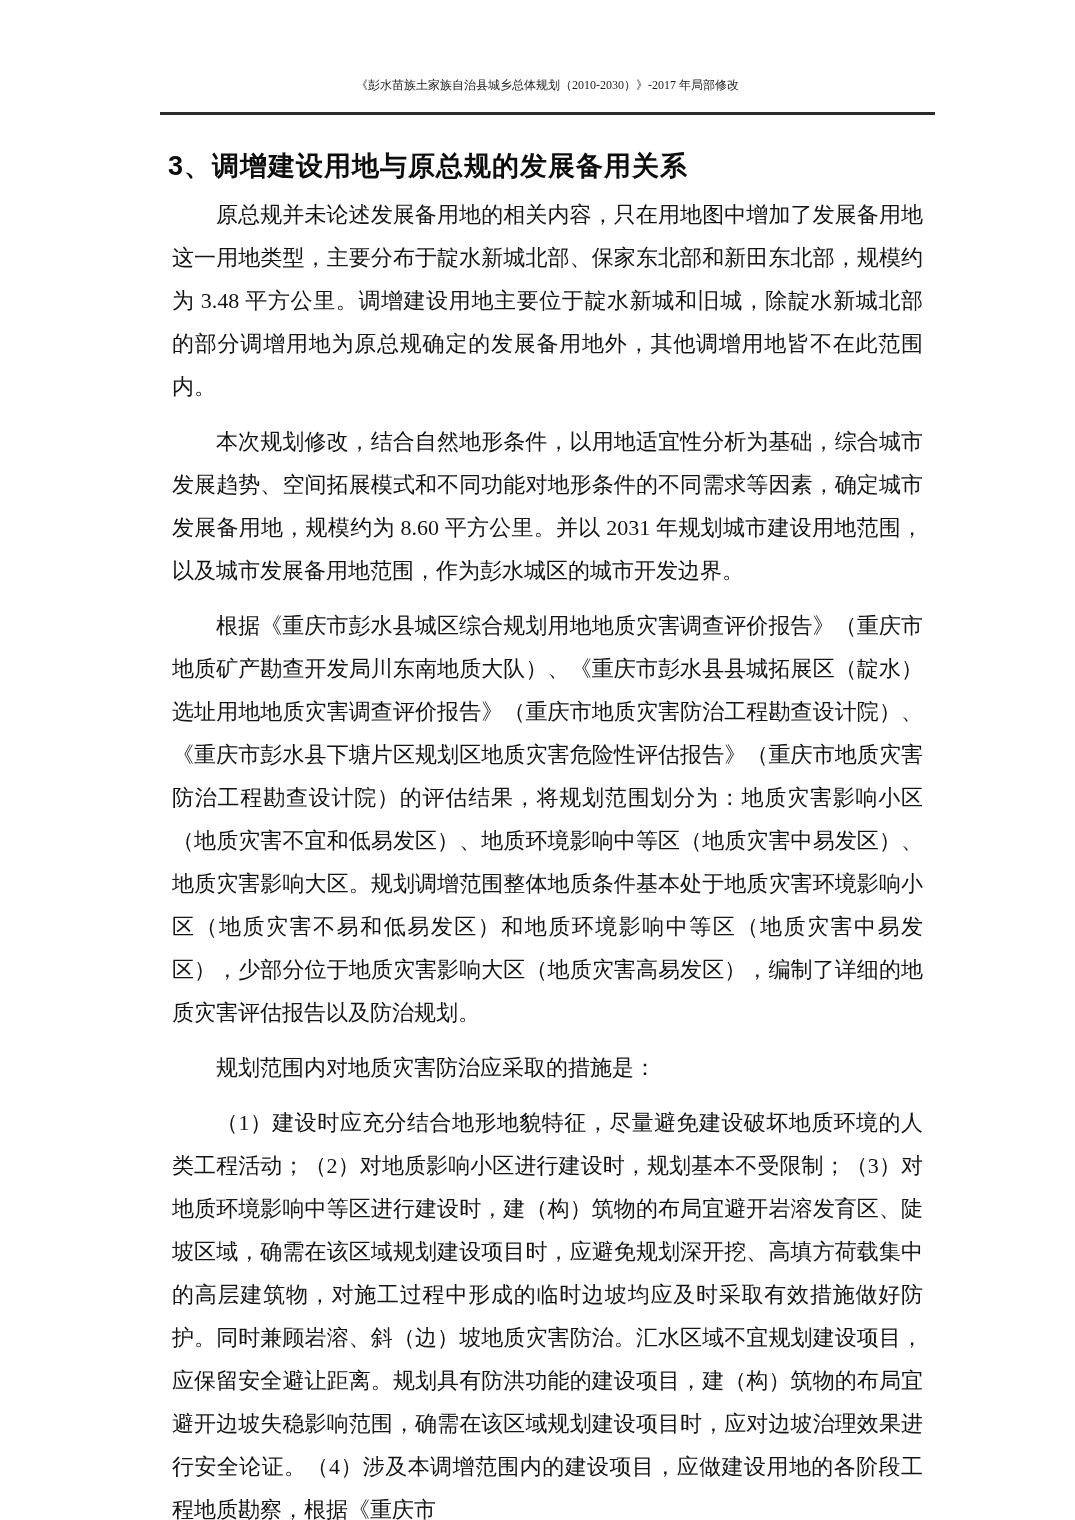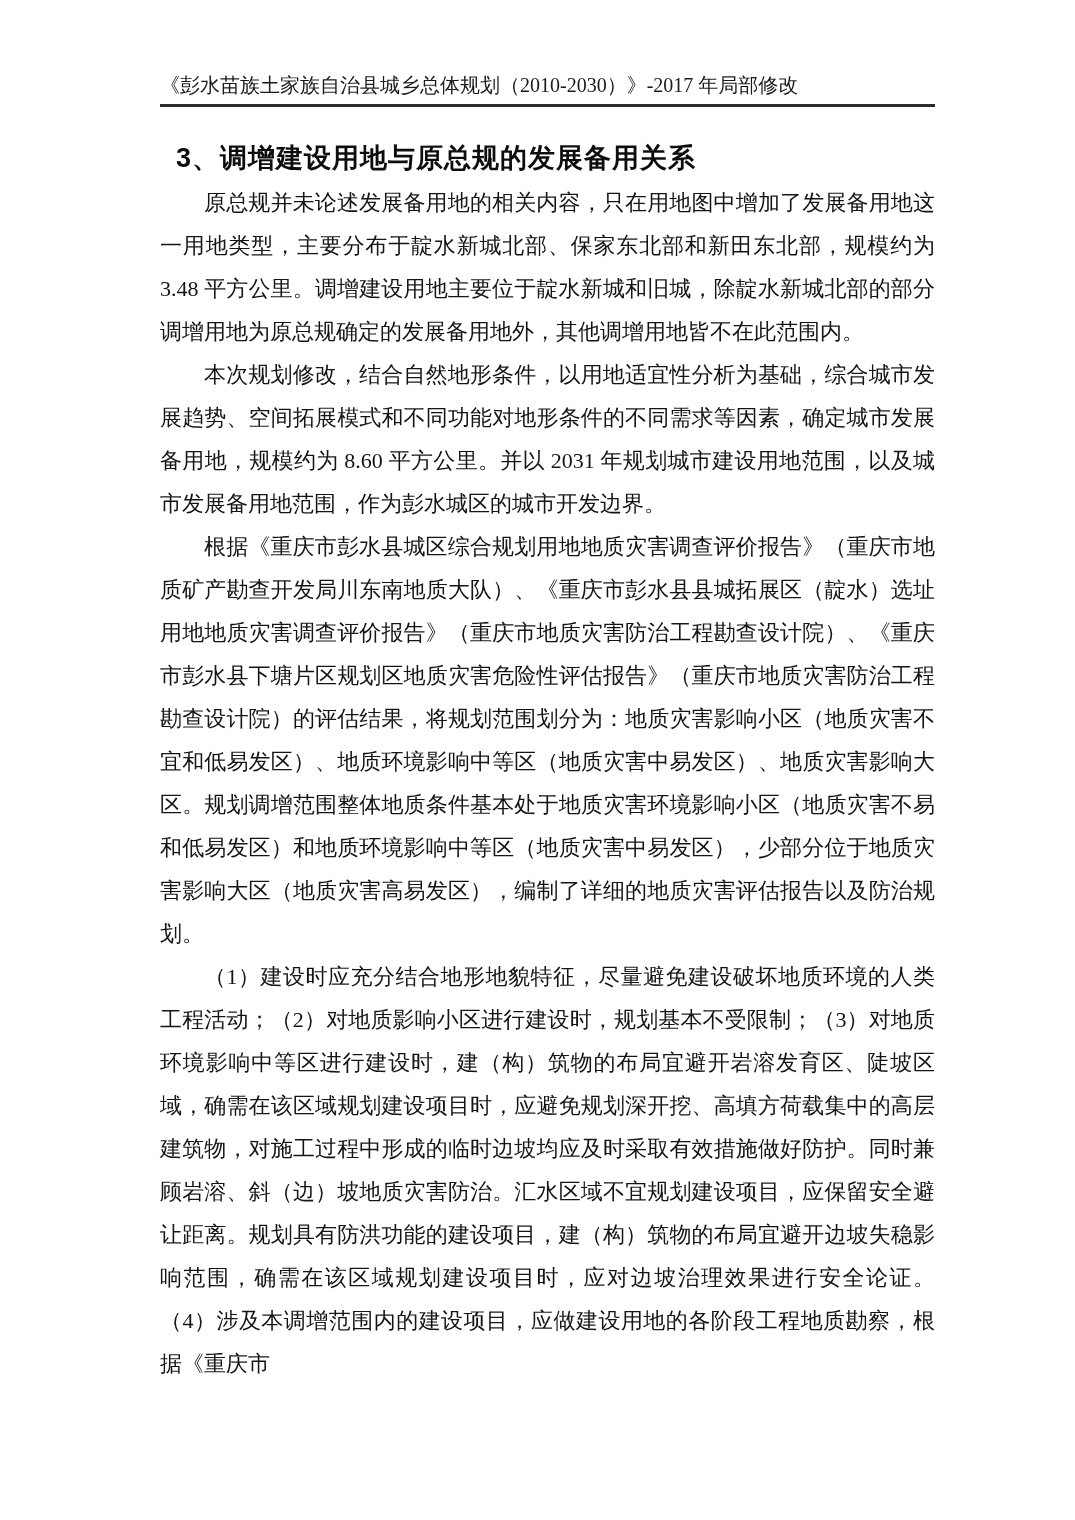--- a/index.html
+++ b/index.html
@@ -17,40 +17,40 @@
     font-family: "Liberation Serif", "DejaVu Serif", serif;
     box-sizing: border-box;
     overflow: hidden;
   }
   .page-inner {
     margin-left: 160px;
     margin-right: 140px; 
   }
   .page-header {
     padding-top: 72px;
-    text-align: left;
-    font-size: 20px;
+    text-align: center;
+    font-size: 12px;
     line-height: 26px;
     color: #1a1a1a;
     border-bottom: 3px solid #2b2b2b;
-    padding-bottom: 6px;
+    padding-bottom: 14px;
   }
   .section-heading {
     font-family: "Liberation Sans", "DejaVu Sans", sans-serif;
     font-weight: bold;
     font-size: 27px;
     line-height: 30px;
     color: #0d0d0d;
     letter-spacing: 1px;
     margin: 0;
   }
-  .heading-3 { margin: 36px 0 8px 16px; }
+  .heading-3 { margin: 36px 0 8px 8px; }
   .heading-4 { margin: 16px 0 8px 0; }
   .body-paragraph {
-    margin: 0;
+    margin: 12px;
     font-size: 22px;
     line-height: 43px;
     text-align: justify;
     text-indent: 2em;
     color: #141414;
   }
   .page-footer {
     position: absolute;
     left: 0;
     right: 0;
@@ -74,19 +74,20 @@
 
       <h2 class="section-heading heading-3">3、调增建设用地与原总规的发展备用关系</h2>
 
       <p class="body-paragraph">原总规并未论述发展备用地的相关内容，只在用地图中增加了发展备用地这一用地类型，主要分布于靛水新城北部、保家东北部和新田东北部，规模约为 3.48 平方公里。调增建设用地主要位于靛水新城和旧城，除靛水新城北部的部分调增用地为原总规确定的发展备用地外，其他调增用地皆不在此范围内。</p>
 
       <p class="body-paragraph">本次规划修改，结合自然地形条件，以用地适宜性分析为基础，综合城市发展趋势、空间拓展模式和不同功能对地形条件的不同需求等因素，确定城市发展备用地，规模约为 8.60 平方公里。并以 2031 年规划城市建设用地范围，以及城市发展备用地范围，作为彭水城区的城市开发边界。</p>
 
 
       <p class="body-paragraph">根据《重庆市彭水县城区综合规划用地地质灾害调查评价报告》（重庆市地质矿产勘查开发局川东南地质大队）、《重庆市彭水县县城拓展区（靛水）选址用地地质灾害调查评价报告》（重庆市地质灾害防治工程勘查设计院）、《重庆市彭水县下塘片区规划区地质灾害危险性评估报告》（重庆市地质灾害防治工程勘查设计院）的评估结果，将规划范围划分为：地质灾害影响小区（地质灾害不宜和低易发区）、地质环境影响中等区（地质灾害中易发区）、地质灾害影响大区。规划调增范围整体地质条件基本处于地质灾害环境影响小区（地质灾害不易和低易发区）和地质环境影响中等区（地质灾害中易发区），少部分位于地质灾害影响大区（地质灾害高易发区），编制了详细的地质灾害评估报告以及防治规划。</p>
 
+      <p class="body-paragraph">规划范围内对地质灾害防治应采取的措施是：</p>
 
       <p class="body-paragraph">（1）建设时应充分结合地形地貌特征，尽量避免建设破坏地质环境的人类工程活动；（2）对地质影响小区进行建设时，规划基本不受限制；（3）对地质环境影响中等区进行建设时，建（构）筑物的布局宜避开岩溶发育区、陡坡区域，确需在该区域规划建设项目时，应避免规划深开挖、高填方荷载集中的高层建筑物，对施工过程中形成的临时边坡均应及时采取有效措施做好防护。同时兼顾岩溶、斜（边）坡地质灾害防治。汇水区域不宜规划建设项目，应保留安全避让距离。规划具有防洪功能的建设项目，建（构）筑物的布局宜避开边坡失稳影响范围，确需在该区域规划建设项目时，应对边坡治理效果进行安全论证。（4）涉及本调增范围内的建设项目，应做建设用地的各阶段工程地质勘察，根据《重庆市</p>
 
     </main>
   </div>
 
 </div>
 
 </body></html>

